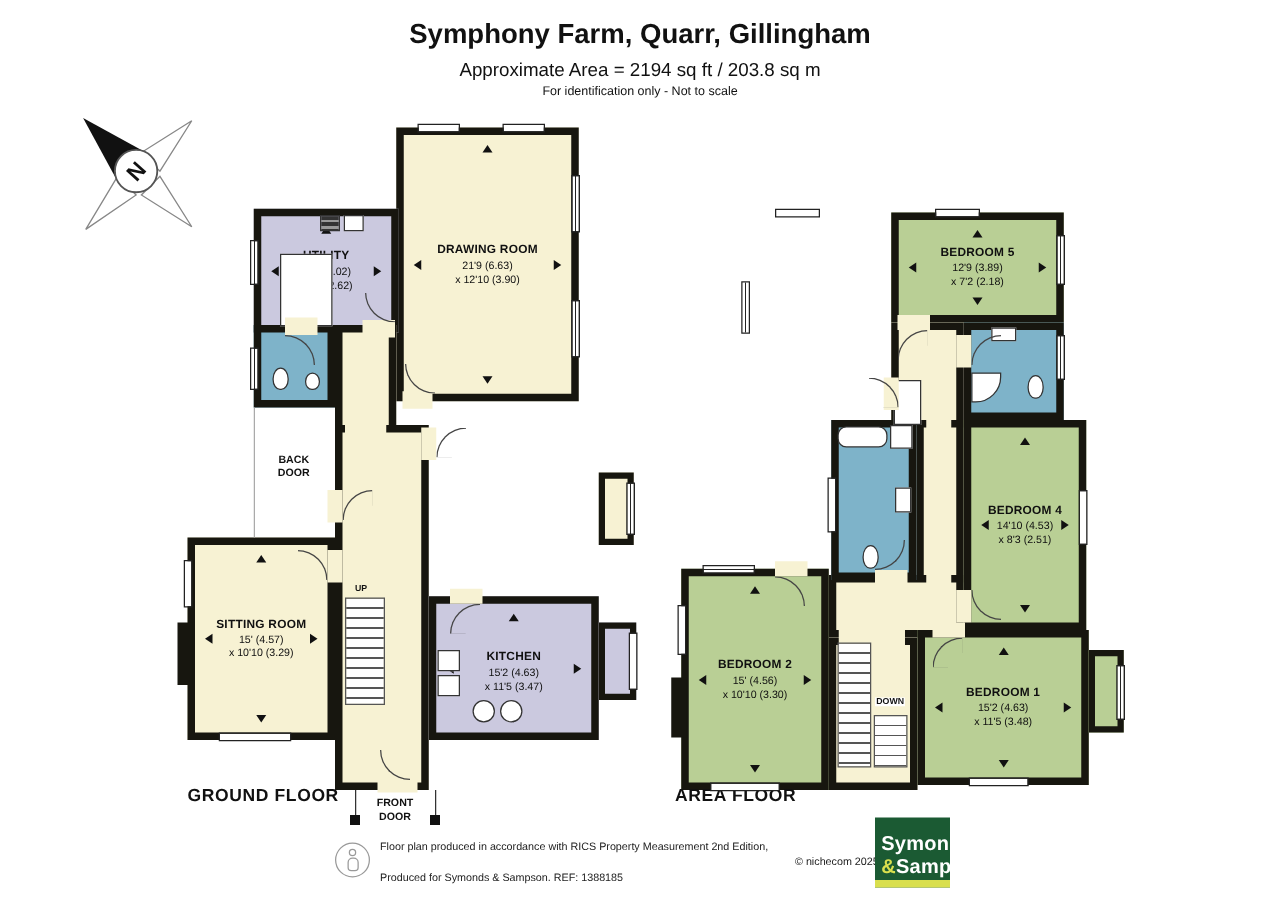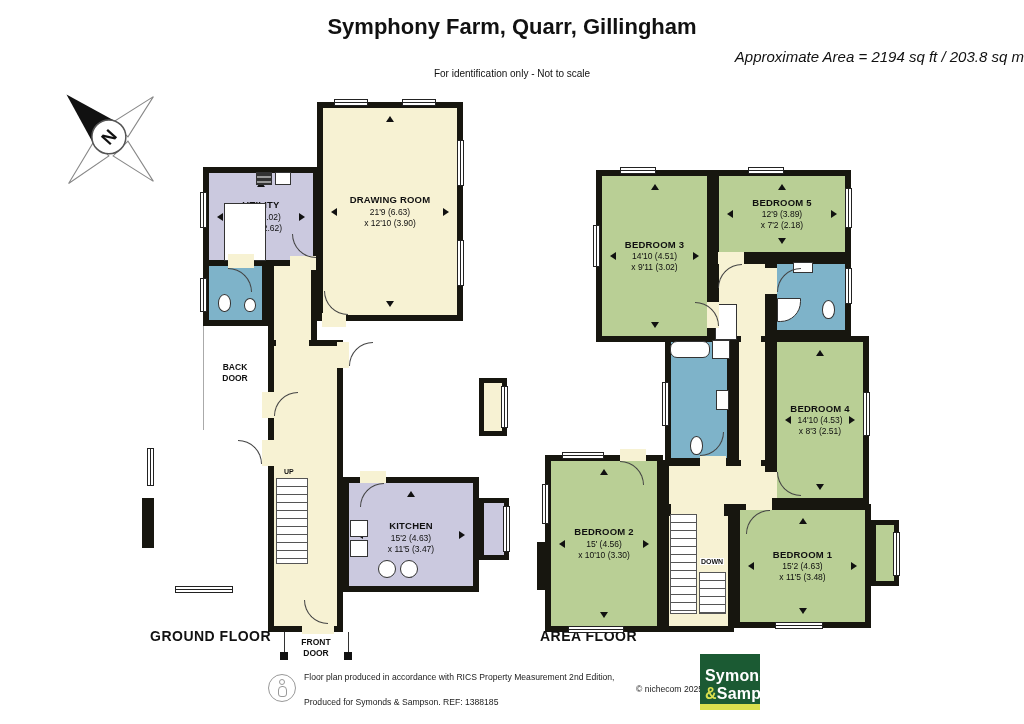--- a/index.html
+++ b/index.html
@@ -1,21 +1,21 @@
 <!DOCTYPE html>
 <html style="--cream: #f7f2d3; --lav: #cbc9df; --blue: #7eb3c9; --green: #b9cf95; --wall: #17160f; --logoGreen: #1b5a33; --logoYellow: #d9df4e;"><head>
 <meta charset="utf-8">
 <style>
   html,body{margin:0;padding:0;background:#fff;}
   #plan{position:relative;width:1024px;height:724px;background:#fff;overflow:hidden;
         font-family:"Liberation Sans",sans-serif;color:#111;}
   .abs{position:absolute;}
   
   .title{left:0;top:14px;width:1024px;text-align:center;font-size:22px;font-weight:bold;}
-  .subtitle{left:0;top:48px;width:1024px;text-align:right;font-size:15px;font-style:italic;}
+  .subtitle{left:0;top:48px;width:1024px;text-align:center;font-size:15px;}
   .note{left:0;top:68px;width:1024px;text-align:center;font-size:10px;}
   
   .room{position:absolute;box-sizing:border-box;border:6px solid var(--wall);
         display:flex;align-items:center;justify-content:center;text-align:center;}
   .cream{background:var(--cream);align-items:center;} .lav{background:var(--lav);}
   .blue{background:var(--blue);} .green{background:var(--green);}
   .thin{border-width:5px;}
   .lbl{font-size:8.5px;line-height:1.3;color:#101010;position:relative;z-index:3;}
   .lbl b{display:block;font-size:9.5px;letter-spacing:.2px;}
   .lbl span{display:block;}
@@ -119,20 +119,28 @@
   <div class="room lav ha" style="left:343px;top:477px;width:136px;height:115px">
     <i class="va"></i>
     <div class="lbl" style="margin-top:6px">
       <b>KITCHEN</b>
       <span>15'2 (4.63)</span>
       <span>x 11'5 (3.47)</span>
     </div>
   </div>
   <div class="room lav thin" style="left:479px;top:498px;width:30px;height:62px"></div>
 
+  <div class="room cream ha" style="left:150px;top:430px;width:118px;height:162px">
+    <i class="va"></i>
+    <div class="lbl">
+      <b>SITTING ROOM</b>
+      <span>15' (4.57)</span>
+      <span>x 10'10 (3.29)</span>
+    </div>
+  </div>
   <div class="chim" style="left:142px;top:498px;width:12px;height:50px"></div>
 
   <div class="abs" style="left:203px;top:326px;width:65px;height:104px;border-left:1px solid #aaa"></div>
   <div class="doorlabel" style="left:206px;top:362px;width:58px">
     <span>BACK</span><br>
     <span>DOOR</span>
   </div>
 
   <div class="stairs" style="left:276px;top:478px;width:32px;height:86px"></div>
   <div class="tinylabel" style="left:284px;top:468px">UP</div>
@@ -179,28 +187,20 @@
   <div class="porchline" style="left:348px;top:632px;height:22px"></div>
   <div class="post" style="left:280px;top:652px"></div>
   <div class="post" style="left:344px;top:652px"></div>
   <div class="doorlabel" style="left:286px;top:637px;width:60px">
     <span>FRONT</span><br>
     <span>DOOR</span>
   </div>
 
   <div class="floorlabel" style="left:150px;top:628px">GROUND FLOOR</div>
 
-  <div class="room green ha" style="left:596px;top:170px;width:117px;height:172px">
-    <i class="va"></i>
-    <div class="lbl">
-      <b>BEDROOM 3</b>
-      <span>14'10 (4.51)</span>
-      <span>x 9'11 (3.02)</span>
-    </div>
-  </div>
 
   <div class="room green ha" style="left:713px;top:170px;width:138px;height:88px">
     <i class="va"></i>
     <div class="lbl">
       <b>BEDROOM 5</b>
       <span>12'9 (3.89)</span>
       <span>x 7'2 (2.18)</span>
     </div>
   </div>
 

